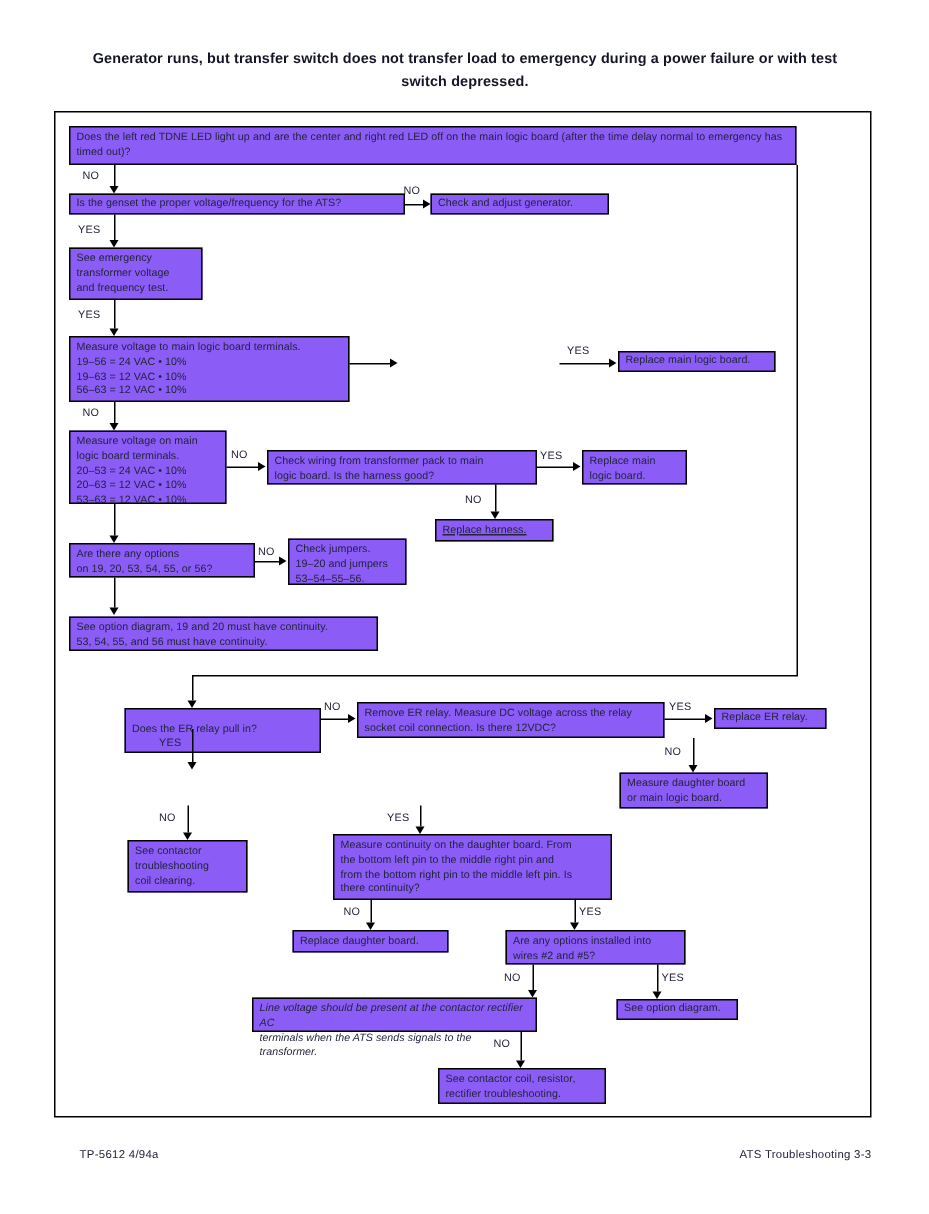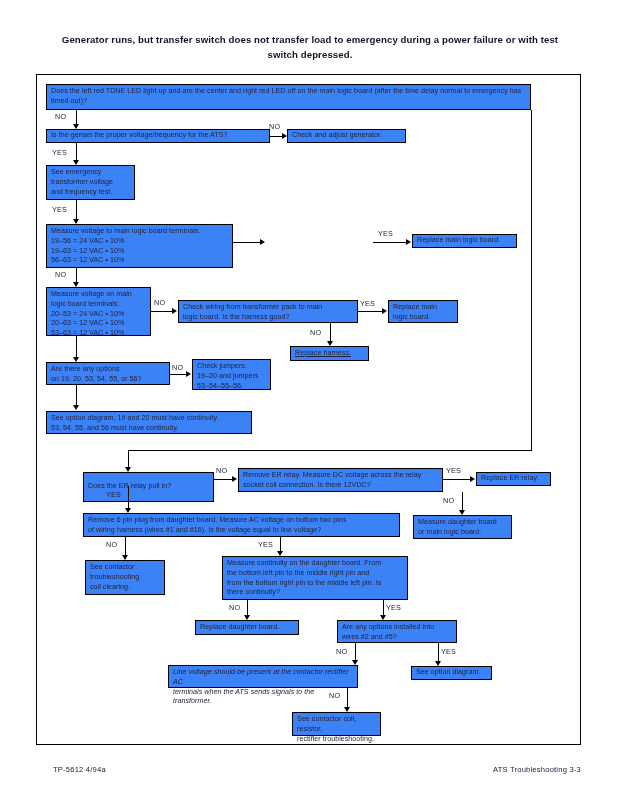--- a/index.html
+++ b/index.html
@@ -42,21 +42,21 @@
     width: 545px;
     height: 671px;
     border: 1px solid #000;
     box-sizing: border-box;
   }
   
   .box {
     position: absolute;
     border: 1px solid #000;
     box-sizing: border-box;
-    background: #3b82f6;
+    background: #8b5cf6;
     font-size: 7.1px;
     line-height: 1.38;
     color: #23233c;
     padding: 2px 4px 2px 4px;
     white-space: pre-line;
     letter-spacing: 0.05px;
   }
   .box.mid {
     display: flex;
     align-items: center;
@@ -169,43 +169,41 @@
   <div class="box mid" style="left:83px; top:472px; width:131px; height:30px;">Does the ER relay pull in?</div>
 
   <div class="box" style="left:238px; top:468px; width:205px; height:24px;">Remove ER relay. Measure DC voltage across the relay
 socket coil connection. Is there 12VDC?</div>
 
   <div class="box mid" style="left:476px; top:472px; width:75px; height:14px;">Replace ER relay.</div>
 
   <div class="box" style="left:413px; top:515px; width:99px; height:24px;">Measure daughter board
 or main logic board.</div>
 
-  <div class="box" style="left:83px; top:513px; width:317px; height:24px;">Remove 6 pin plug from daughter board. Measure AC voltage on bottom two pins
-of wiring harness (wires #1 and #16). Is the voltage equal to line voltage?</div>
 
   <div class="box" style="left:85px; top:560px; width:80px; height:35px;">See contactor
 troubleshooting
 coil clearing.</div>
 
   <div class="box" style="left:222px; top:556px; width:186px; height:44px;">Measure continuity on the daughter board. From
 the bottom left pin to the middle right pin and
 from the bottom right pin to the middle left pin. Is
 there continuity?</div>
 
   <div class="box mid" style="left:195px; top:620px; width:104px; height:15px;">Replace daughter board.</div>
 
   <div class="box" style="left:337px; top:620px; width:120px; height:23px;">Are any options installed into
 wires #2 and #5?</div>
 
   <div class="box" style="left:168px; top:665px; width:190px; height:23px;font-style:italic;">Line voltage should be present at the contactor rectifier AC
 terminals when the ATS sends signals to the transformer.</div>
 
   <div class="box mid" style="left:411px; top:666px; width:81px; height:14px;">See option diagram.</div>
 
-  <div class="box" style="left:292px; top:712px; width:89px; height:24px;">See contactor coil, resistor,
+  <div class="box" style="left:292px; top:712px; width:112px; height:24px;">See contactor coil, resistor,
 rectifier troubleshooting.</div>
 
   <div class="vline" style="left:76px; top:110px; height:14px;"></div>
   <div class="arr-down" style="left:73px; top:124px;"></div>
   <div class="lbl" style="left:55px; top:112px;">NO</div>
 
   <div class="vline" style="left:531px; top:110px; height:340px;"></div>
   <div class="hline" style="left:128px; top:450px; width:404px;"></div>
   <div class="vline" style="left:128px; top:450px; height:17px;"></div>
   <div class="arr-down" style="left:125px; top:467px;"></div>

